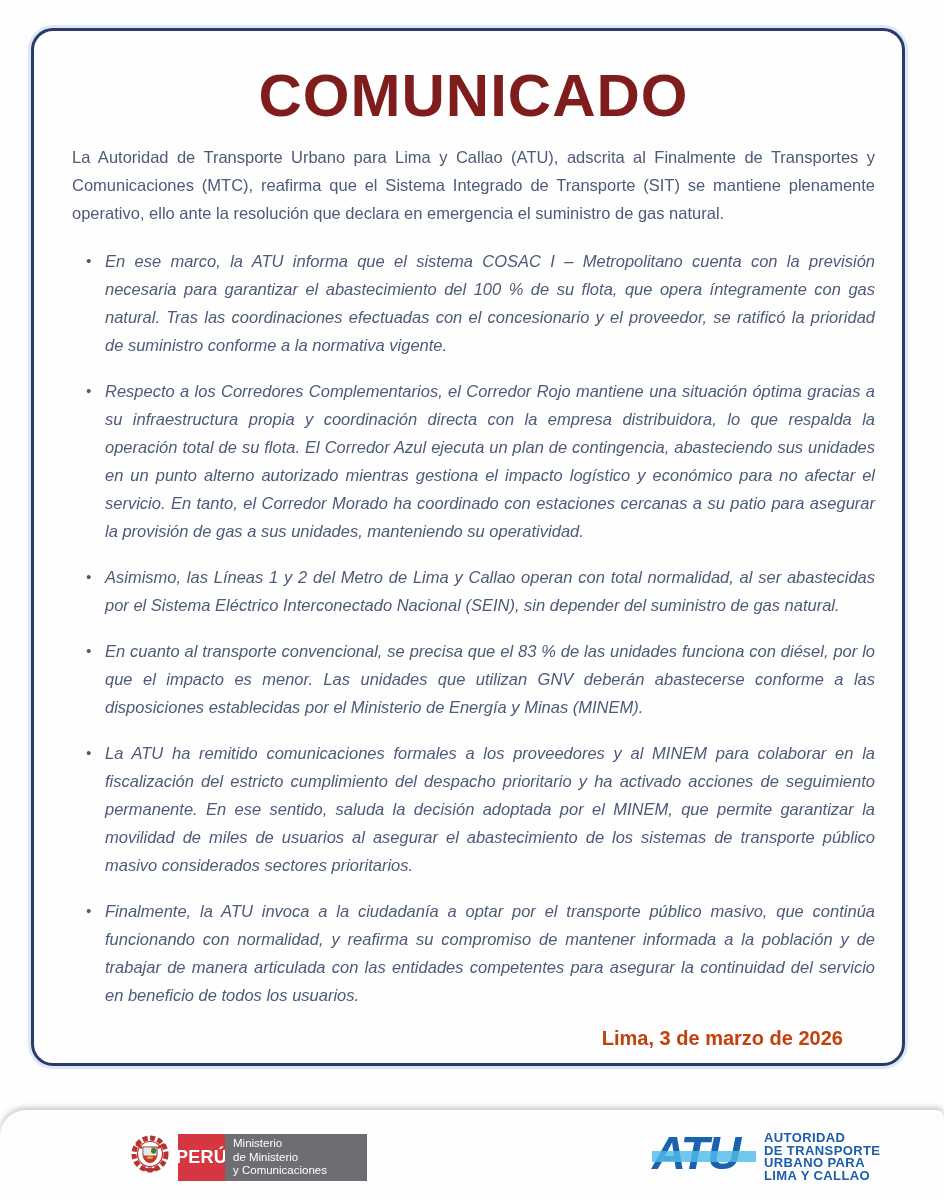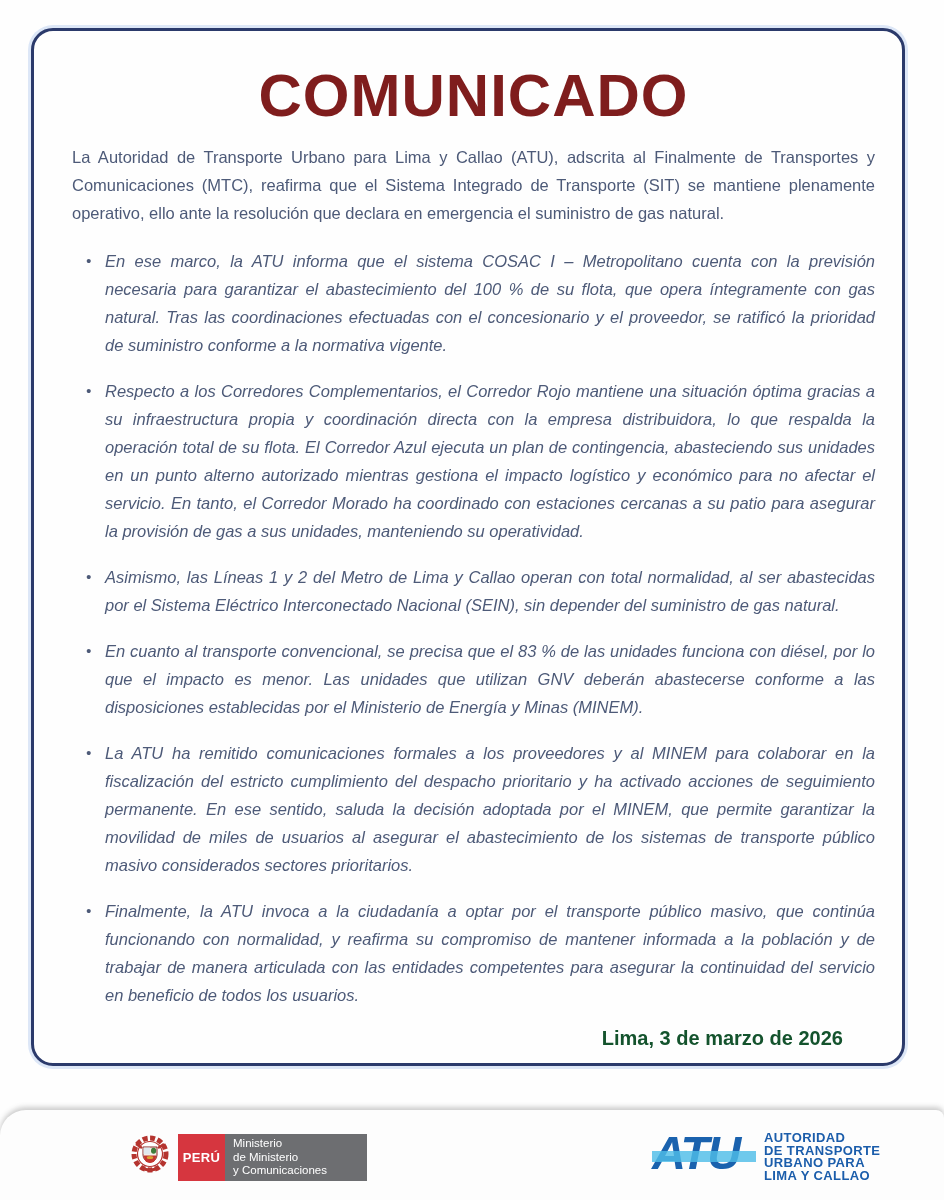--- a/index.html
+++ b/index.html
@@ -41,41 +41,41 @@
     margin-bottom:18px;
   }
   .bullet-list li::before {
     content:"\2022";
     position:absolute; left:14px; top:0;
     color:#4d5a78; font-size:15px;
   }
   .dateline {
     text-align:right;
     font-size:20px; font-weight:bold;
-    color:#14532d;
+    color:#c2410c;
     margin-top:4px;
     padding-right:32px;
   }
 
   
   .footer-card {
     position:absolute; left:0; top:1110px; width:944px; height:90px;
     background:#fdfdfd;
     border-top-left-radius:26px; border-top-right-radius:8px;
     box-shadow:0 -3px 5px rgba(90,90,90,0.30);
   }
   .mtc-logo {
     position:absolute; left:128px; top:24px;
     display:flex; align-items:stretch; height:47px;
   }
   .coat-svg { width:44px; height:47px; margin-right:6px; }
   .peru-box {
     width:47px; background:#d6363f; color:#ffffff;
     display:flex; align-items:center; justify-content:center;
-    font-size:13px; font-weight:bold; letter-spacing:0.3px;
+    font-size:18px; font-weight:bold; letter-spacing:0.3px;
   }
   .mtc-box {
     width:142px; background:#6d6e71; color:#ffffff;
     display:flex; flex-direction:column; justify-content:center;
     padding-left:8px;
     font-size:11.5px; line-height:13.5px; font-weight:500;
   }
   .atu-logo {
     position:absolute; left:652px; top:22px;
     display:flex; align-items:center;

